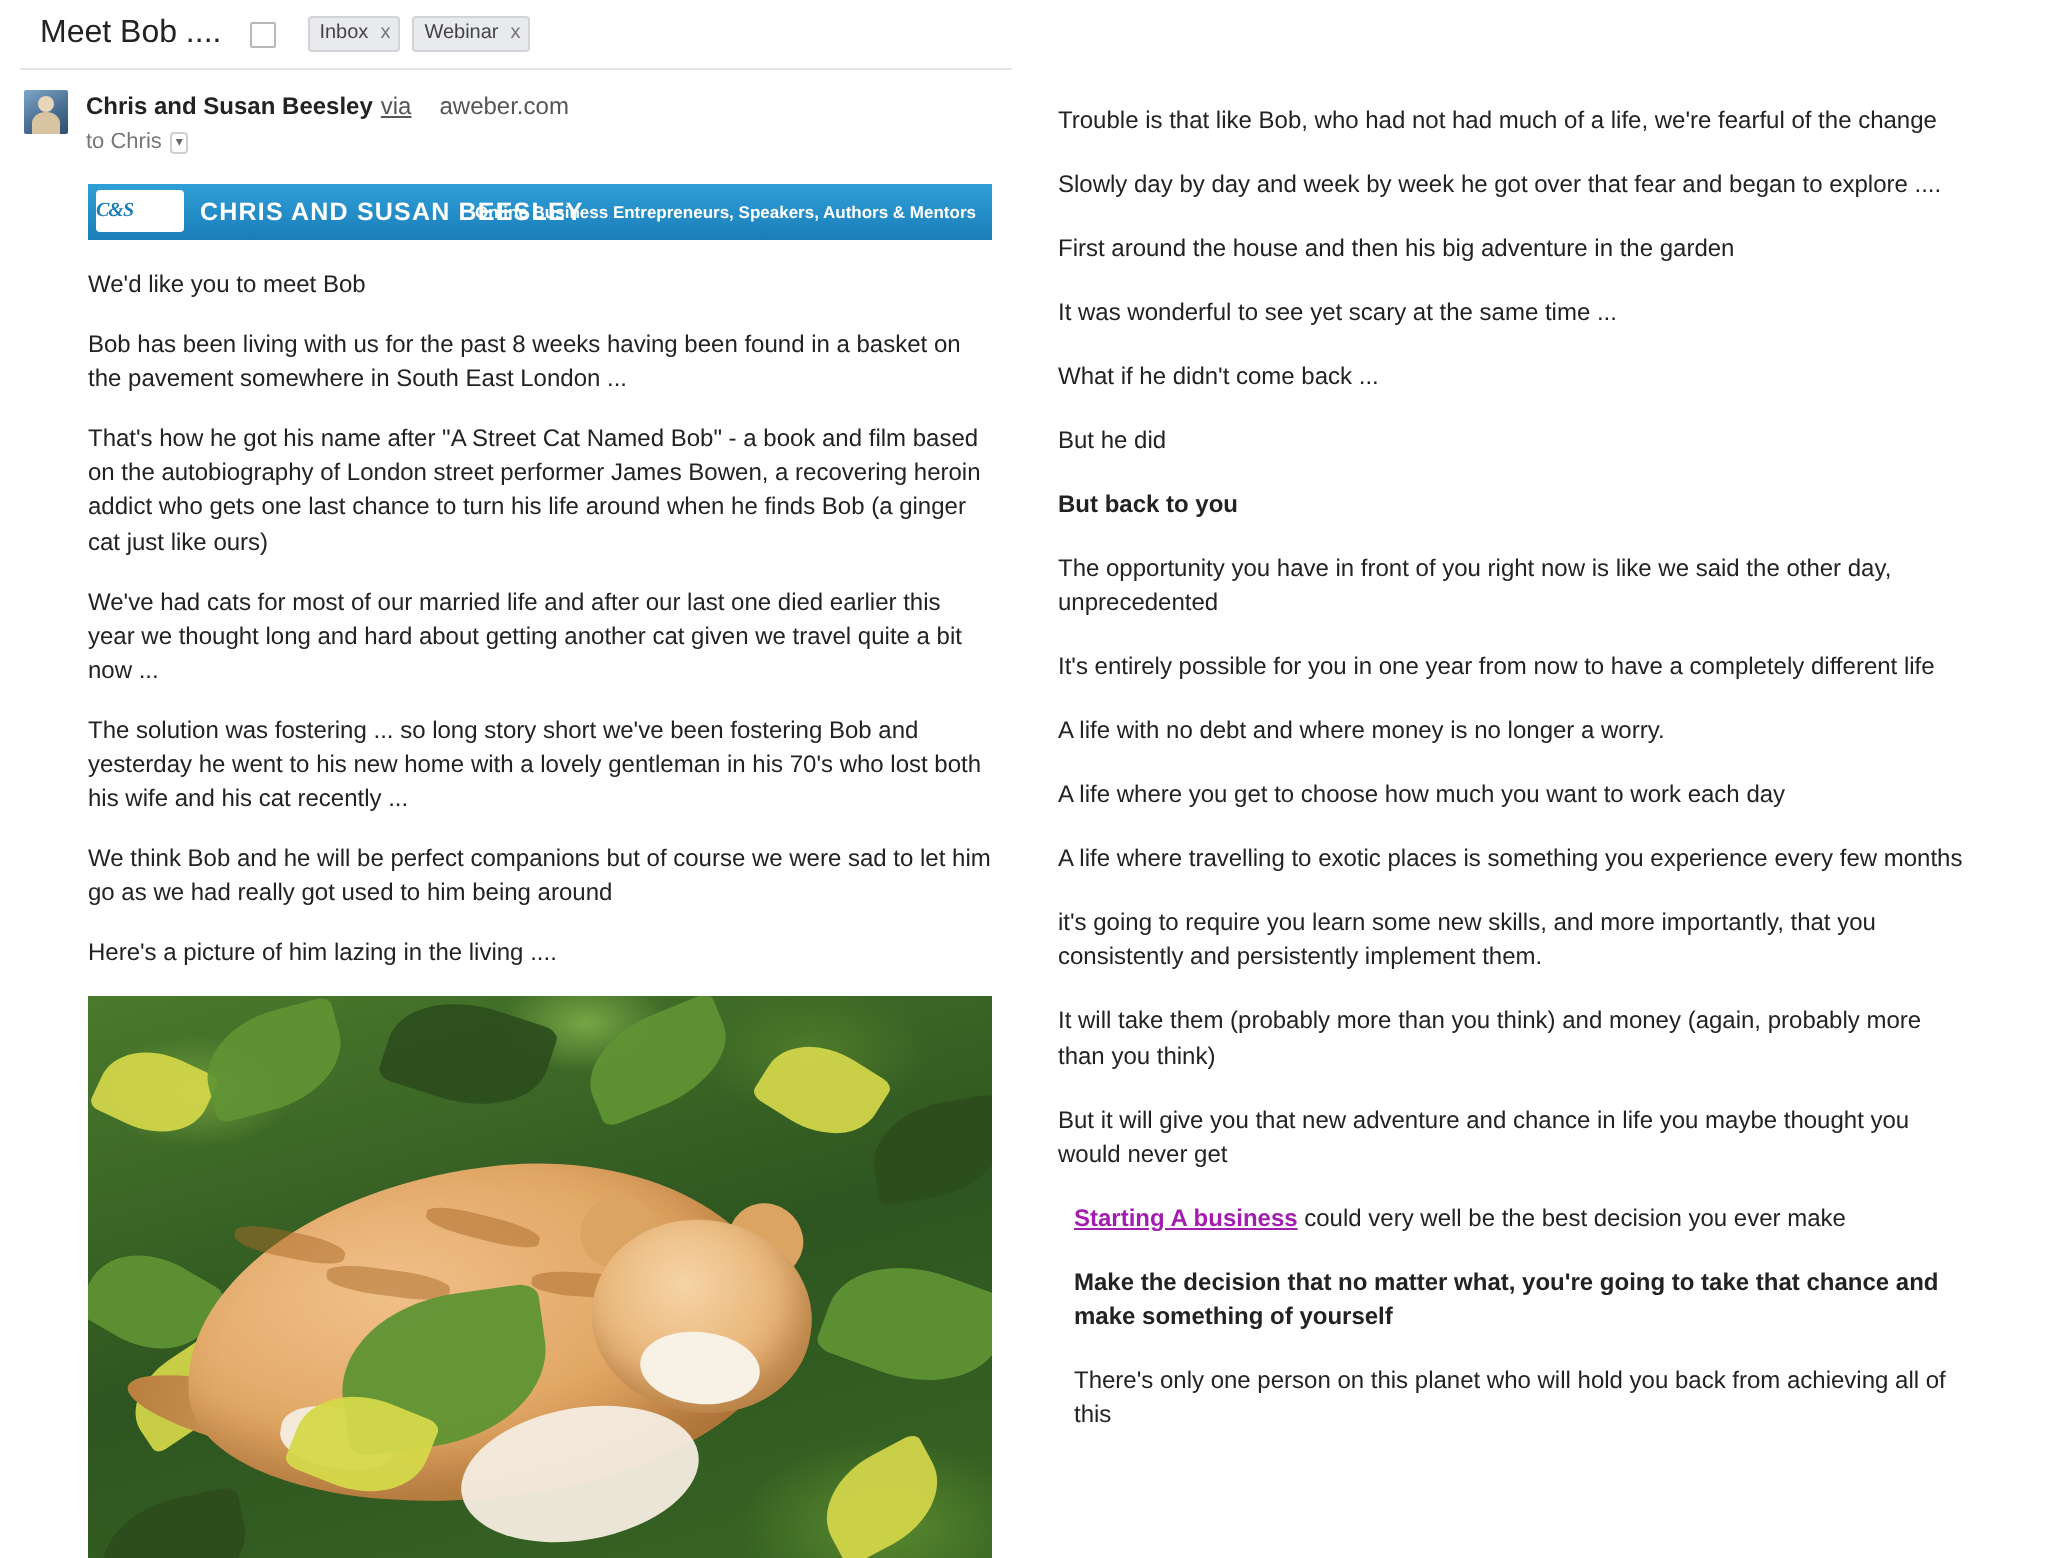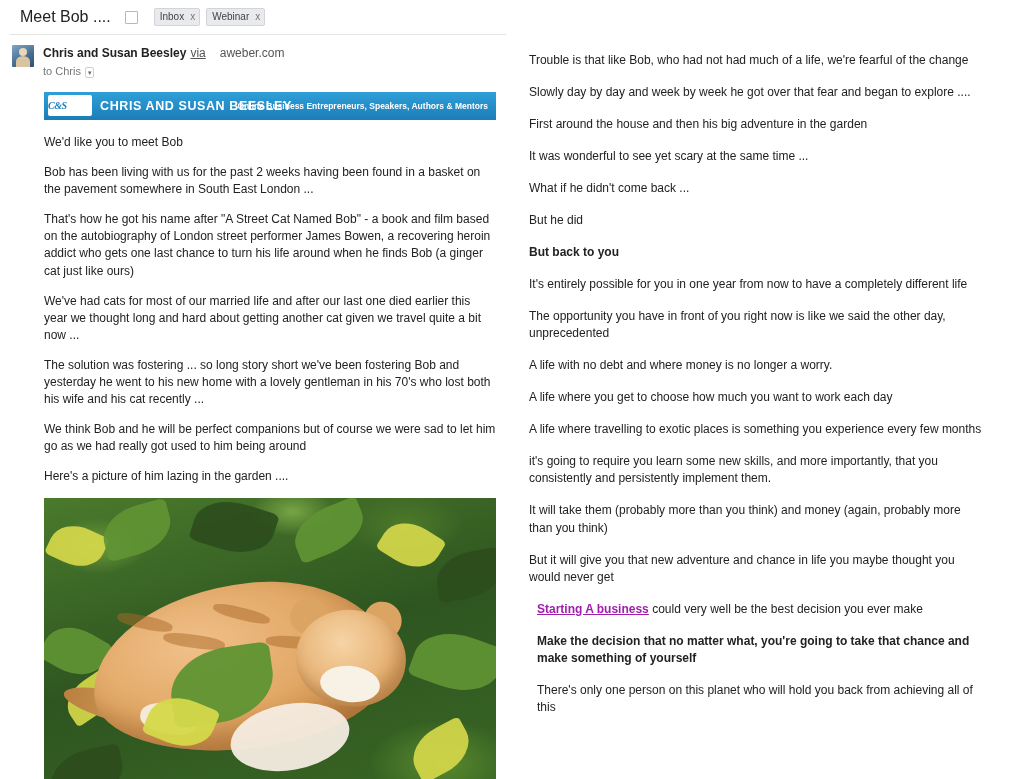--- a/index.html
+++ b/index.html
@@ -333,26 +333,26 @@
 
   <div class="body-wrap">
 
     <div class="banner">
       <div class="banner-logo">C&amp;S</div>
       <div class="banner-name">CHRIS AND SUSAN BEESLEY</div>
       <div class="banner-tag">Online Business Entrepreneurs, Speakers, Authors &amp; Mentors</div>
     </div>
 
     <p class="p">We'd like you to meet Bob</p>
-    <p class="p">Bob has been living with us for the past 2 weeks having been found in a basket on the pavement somewhere in South East London ...</p>
+    <p class="p">Bob has been living with us for the past 8 weeks having been found in a basket on the pavement somewhere in South East London ...</p>
     <p class="p">That's how he got his name after "A Street Cat Named Bob" - a book and film based on the autobiography of London street performer James Bowen, a recovering heroin addict who gets one last chance to turn his life around when he finds Bob (a ginger cat just like ours)</p>
     <p class="p">We've had cats for most of our married life and after our last one died earlier this year we thought long and hard about getting another cat given we travel quite a bit now ...</p>
     <p class="p">The solution was fostering ... so long story short we've been fostering Bob and yesterday he went to his new home with a lovely gentleman in his 70's who lost both his wife and his cat recently ...</p>
     <p class="p">We think Bob and he will be perfect companions but of course we were sad to let him go as we had really got used to him being around</p>
-    <p class="p">Here's a picture of him lazing in the garden ....</p>
+    <p class="p">Here's a picture of him lazing in the living ....</p>
 
     <div class="cat-photo">
       <div class="leafbed"></div>
       <div class="leaf y" style="left:6px;top:28px;width:54px;height:40px;transform:rotate(25deg);"></div>
       <div class="leaf g" style="left:58px;top:8px;width:70px;height:48px;transform:rotate(-15deg);"></div>
       <div class="leaf dg" style="left:150px;top:4px;width:80px;height:50px;transform:rotate(18deg);"></div>
       <div class="leaf g" style="left:248px;top:10px;width:74px;height:44px;transform:rotate(-22deg);"></div>
       <div class="leaf y" style="left:338px;top:26px;width:58px;height:42px;transform:rotate(32deg);"></div>
       <div class="leaf dg" style="left:392px;top:54px;width:66px;height:46px;transform:rotate(-10deg);"></div>
       <div class="leaf g" style="left:370px;top:136px;width:86px;height:56px;transform:rotate(20deg);"></div>
@@ -387,22 +387,22 @@
 
   <p class="p">Trouble is that like Bob, who had not had much of a life, we're fearful of the change</p>
   <p class="p">Slowly day by day and week by week he got over that fear and began to explore ....</p>
   <p class="p">First around the house and then his big adventure in the garden</p>
   <p class="p">It was wonderful to see yet scary at the same time ...</p>
   <p class="p">What if he didn't come back ...</p>
   <p class="p">But he did</p>
 
   <p class="p b">But back to you</p>
 
+  <p class="p">The opportunity you have in front of you right now is like we said the other day, unprecedented</p>
   <p class="p">It's entirely possible for you in one year from now to have a completely different life</p>
-  <p class="p">The opportunity you have in front of you right now is like we said the other day, unprecedented</p>
   <p class="p">A life with no debt and where money is no longer a worry.</p>
   <p class="p">A life where you get to choose how much you want to work each day</p>
   <p class="p">A life where travelling to exotic places is something you experience every few months</p>
   <p class="p">it's going to require you learn some new skills, and more importantly, that you consistently and persistently implement them.</p>
   <p class="p">It will take them (probably more than you think) and money (again, probably more than you think)</p>
   <p class="p">But it will give you that new adventure and chance in life you maybe thought you would never get</p>
 
   <p class="p indent"><a class="link" href="#">Starting A business</a><span> could very well be the best decision you ever make</span></p>
 
   <p class="p b indent">Make the decision that no matter what, you're going to take that chance and make something of yourself</p>

